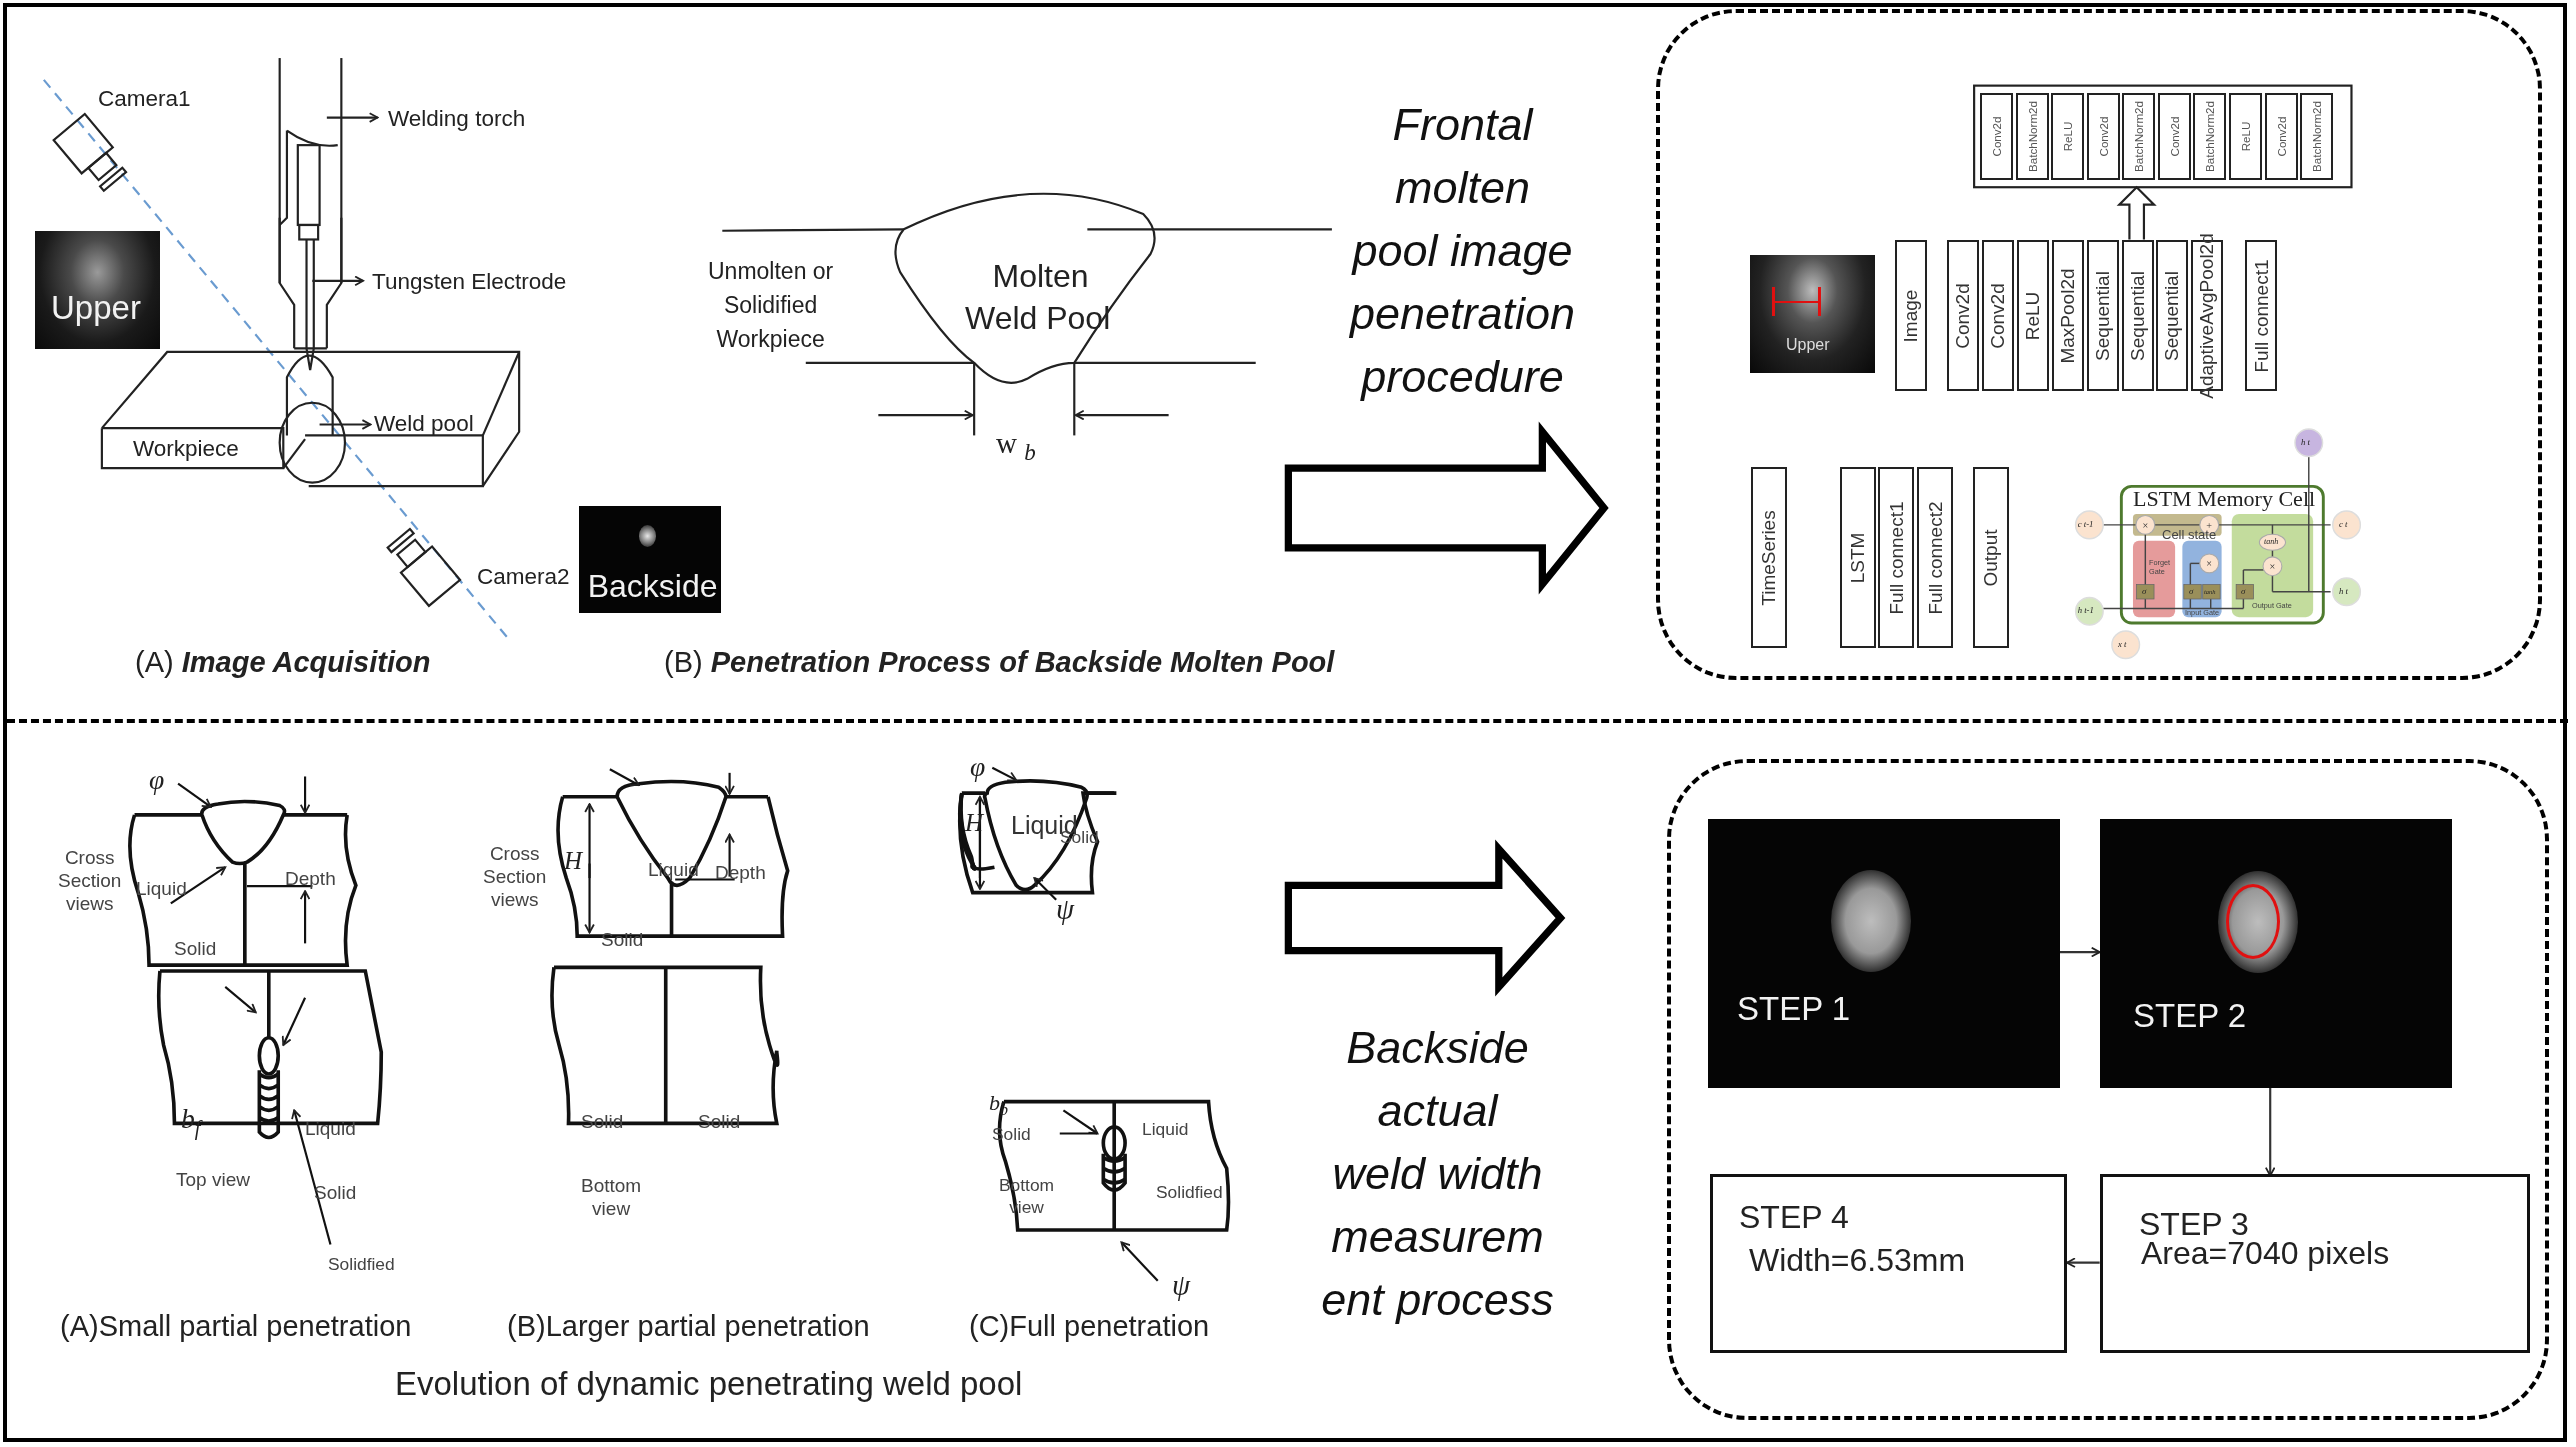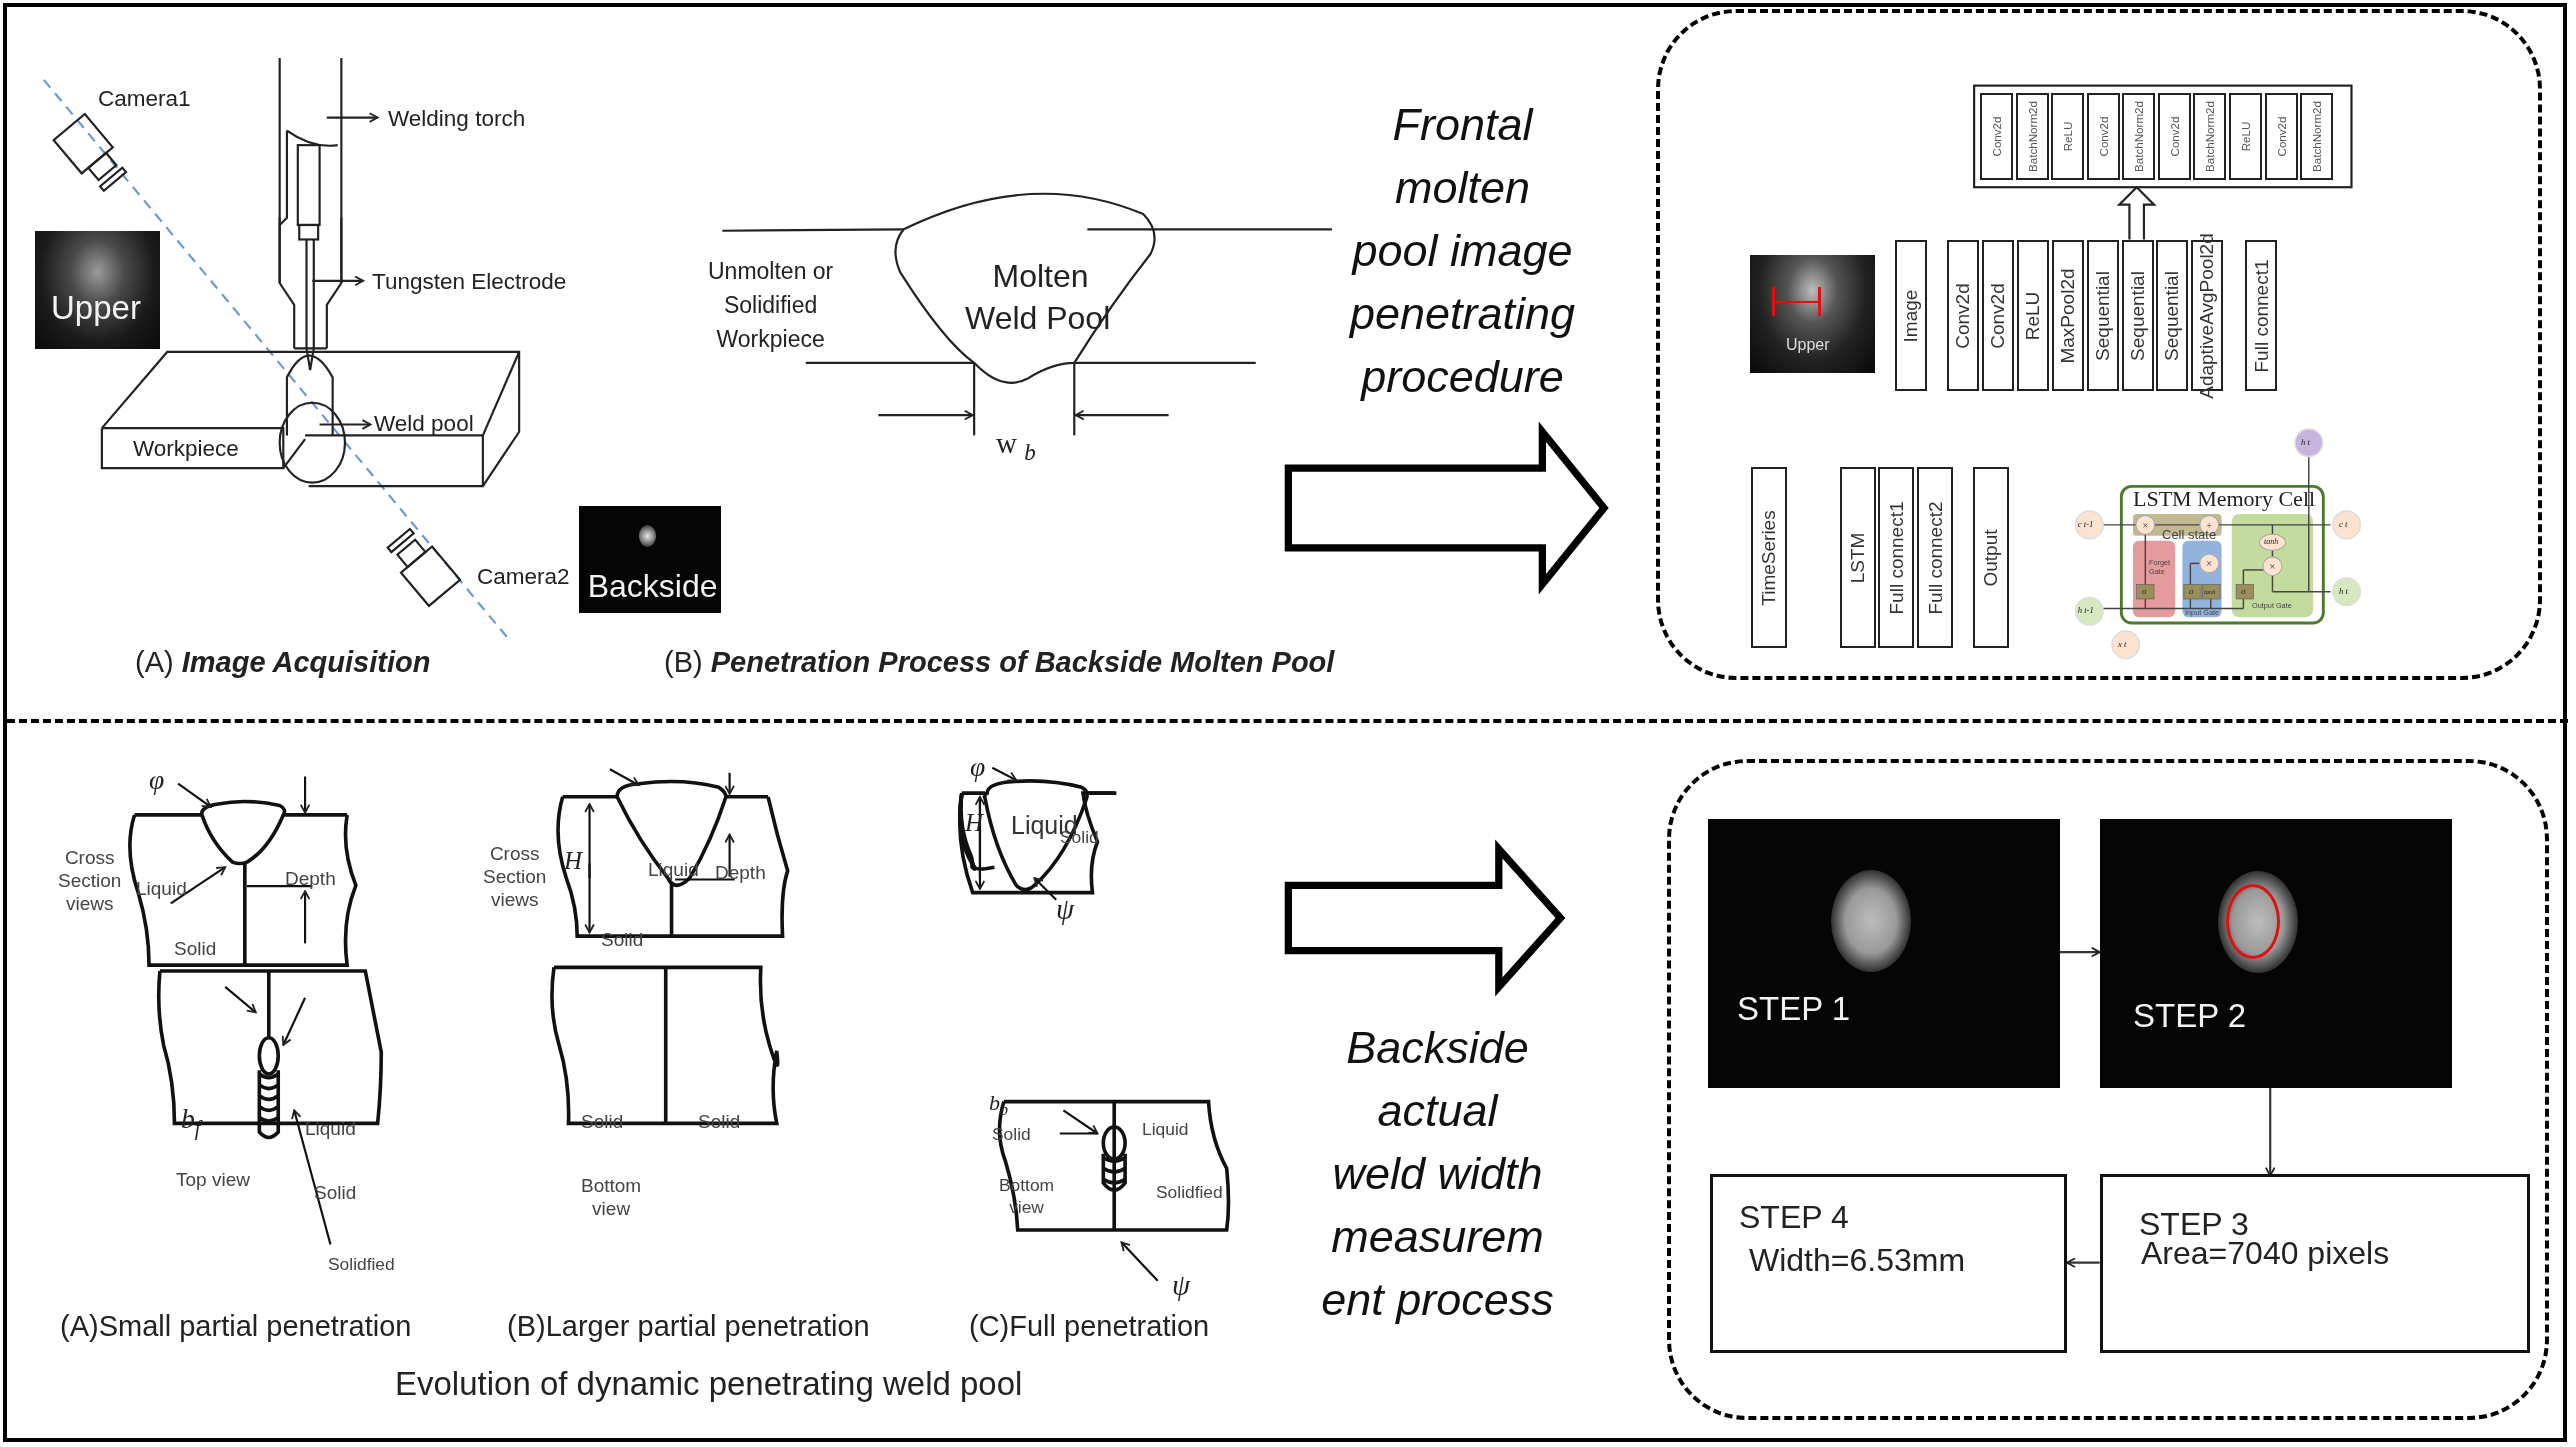--- a/index.html
+++ b/index.html
@@ -239,21 +239,21 @@
 </div>
 <div class="txt cap" style="left:664px;top:646px;">
   <span>(B)</span>
   <b>Penetration Process of Backside Molten Pool</b>
 </div>
 
 <div class="txt ital-big" style="left:1332px;top:93px;width:261px;">
   <div>Frontal</div>
   <div>molten</div>
   <div>pool image</div>
-  <div>penetrating</div>
+  <div>penetration</div>
   <div>procedure</div>
 </div>
 
 <div class="dashbox" style="left:1656px;top:8.7px;width:886px;height:671px;"></div>
 
 <div id="seq-block">
     <div class="vbox small" style="left: 1980px; top: 93px; width: 33px; height: 87px;">
       <span>Conv2d</span>
     </div>
     <div class="vbox small" style="left: 2016px; top: 93px; width: 33px; height: 87px;">

